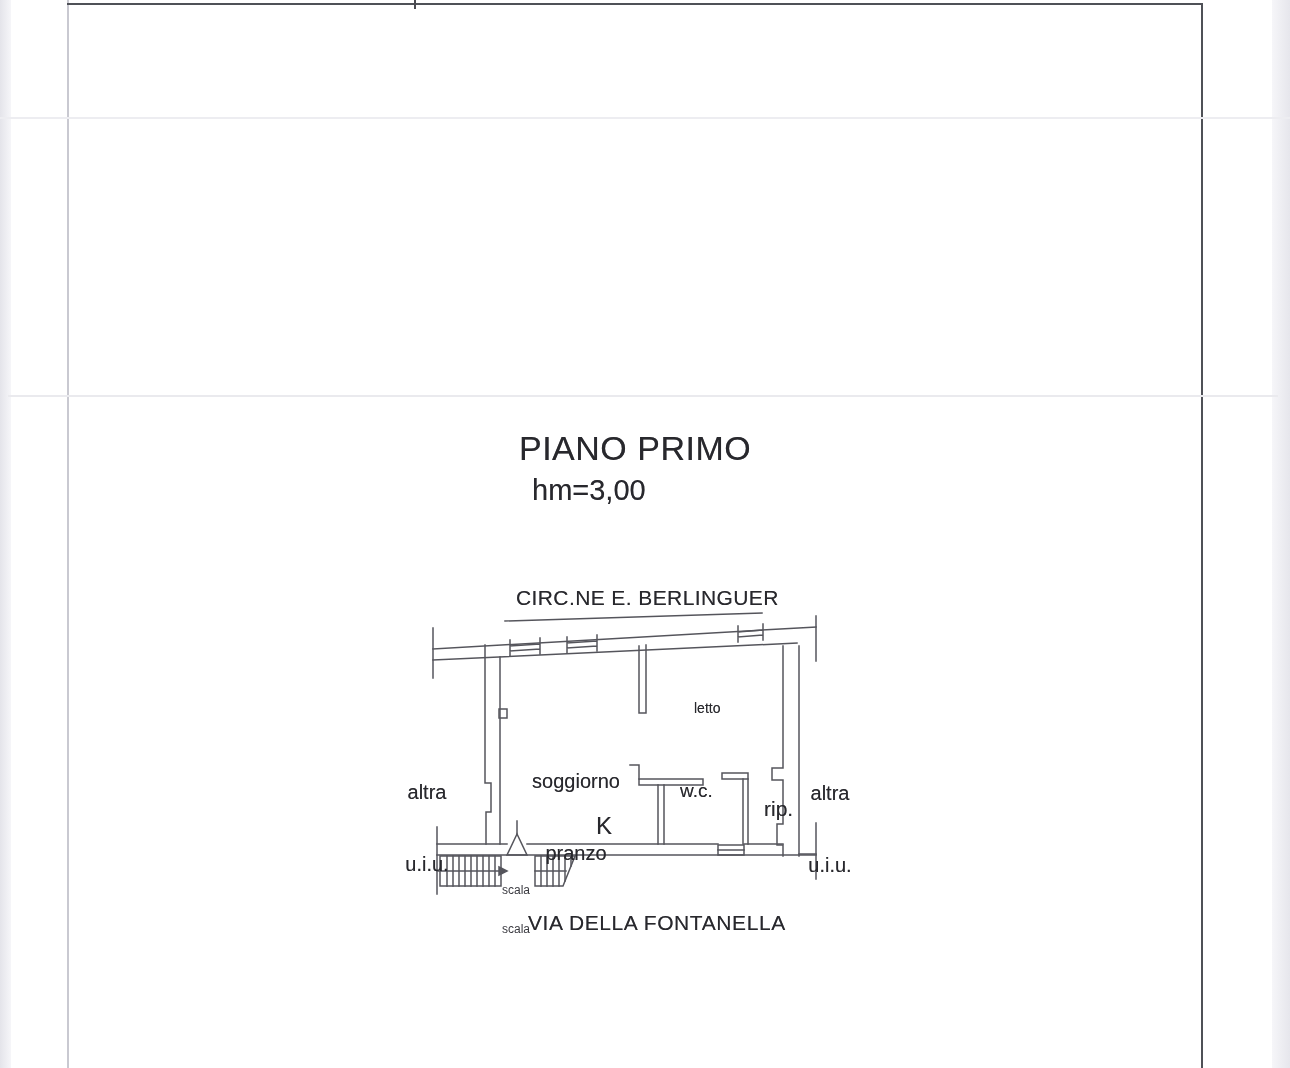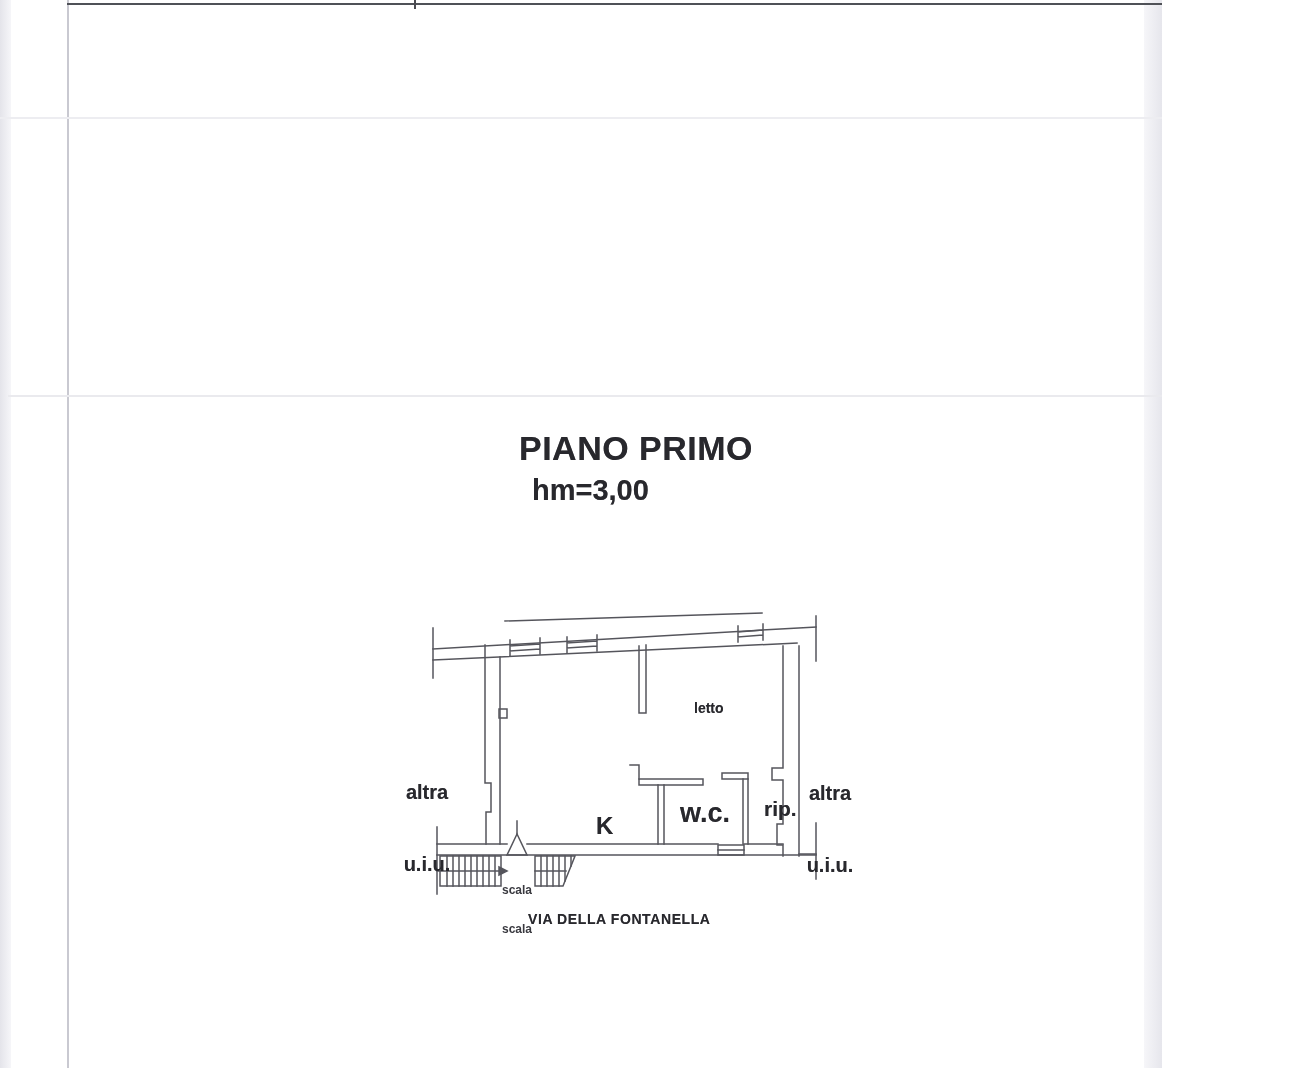--- a/index.html
+++ b/index.html
@@ -1,20 +1,19 @@
 <!DOCTYPE html>
 <html><head>
 <meta charset="utf-8">
 <style>
   html,body { margin:0; padding:0; background:#ffffff; }
   .canvas {
-    position:relative; width:1162px; height:1068px; overflow:hidden;
+    position:relative; width:1290px; height:1068px; overflow:hidden;
     background:#ffffff; font-family:"Liberation Sans", sans-serif;
     color:#28282d;
-    font-weight:bold;
   }
   
   .edge-left  { position:absolute; left:0; top:0; width:11px; height:100%;
                 background:linear-gradient(to right,#e4e4ea,#f6f6f9); }
   .edge-right { position:absolute; right:0; top:0; width:18px; height:100%;
                 background:linear-gradient(to left,#e6e6ec,#f6f6f9); }
   
   .border-left  { position:absolute; left:67px;  top:0;   width:2px;   height:1068px; background:#c9c9d1; }
   .border-right { position:absolute; left:1201px; top:3px; width:2px;  height:1065px; background:#4f5157; }
   .border-top   { position:absolute; left:67px;  top:3px; width:1136px; height:2px;   background:#4f5157; }
@@ -22,24 +21,24 @@
   .faint-1 { position:absolute; left:0;   top:117px; width:1290px; height:2px; background:#ededf1; }
   .faint-2 { position:absolute; left:8px; top:395px; width:1270px; height:2px; background:#eaeaee; }
 
   .plan-svg { position:absolute; left:0; top:0; }
 
   .lbl { position:absolute; white-space:pre; color:#28282d;
          text-shadow:0 0 0.5px rgba(40,40,45,.55); }
   .lbl-piano { left:519px; top:429px; font-size:34px; line-height:38px; letter-spacing:0.5px; }
   .lbl-hm    { left:532px; top:474px; font-size:29px; }
   .lbl-circ  { left:516px; top:586px; font-size:21px; letter-spacing:0.4px; }
-  .lbl-via   { left:528px; top:911px; font-size:14px; letter-spacing:0.6px;text-align:right; }
+  .lbl-via   { left:528px; top:911px; font-size:21px; letter-spacing:0.6px;text-align:right; }
   .lbl-sogg  { left:516px; top:721px; width:120px; font-size:20px; line-height:24px; text-align:center; }
   .lbl-letto { left:694px; top:700px; font-size:14px; }
-  .lbl-wc    { left:680px; top:798px; font-size:27px; }
+  .lbl-wc    { left:680px; top:780px; font-size:19px; }
   .lbl-rip   { left:748px; top:797px; font-size:21px;padding-left:16px; }
   .lbl-k     { left:596px; top:812px; font-size:24px; }
   .lbl-uiu-l { left:387px; top:732px; width:80px; font-size:20px; line-height:24px; text-align:center; }
   .lbl-uiu-r { left:790px; top:733px; width:80px; font-size:20px; line-height:24px; text-align:center; }
   .lbl-scala { left:502px; top:858px; font-size:12px; line-height:13px; color:#3a3a40; text-shadow:none; }
 </style>
 </head>
 <body>
 
 <div class="canvas">
@@ -116,22 +115,27 @@
       <g>
         <path d="M535,856 L575,856 L563,886 L535,886 Z"></path>
         <path d="M541,856 L541,886 M547,856 L547,886 M553,856 L553,886 M559,856 L559,886 M565,856 L565,881 M571,856 L571,866"></path>
         <path d="M535,871 L566,871"></path>
       </g>
     </g>
   </svg>
 
   <div class="lbl lbl-piano">PIANO PRIMO</div>
   <div class="lbl lbl-hm">hm=3,00</div>
+  <div class="lbl lbl-circ">CIRC.NE E. BERLINGUER</div>
   <div class="lbl lbl-via">VIA DELLA FONTANELLA</div>
 
+  <div class="lbl lbl-sogg">
+    <div>soggiorno</div>
+    <div>pranzo</div>
+  </div>
   <div class="lbl lbl-letto">letto</div>
   <div class="lbl lbl-wc">w.c.</div>
   <div class="lbl lbl-rip">rip.</div>
   <div class="lbl lbl-k">K</div>
 
   <div class="lbl lbl-uiu-l">
     <div>altra</div>
     <div>u.i.u.</div>
   </div>
   <div class="lbl lbl-uiu-r">

